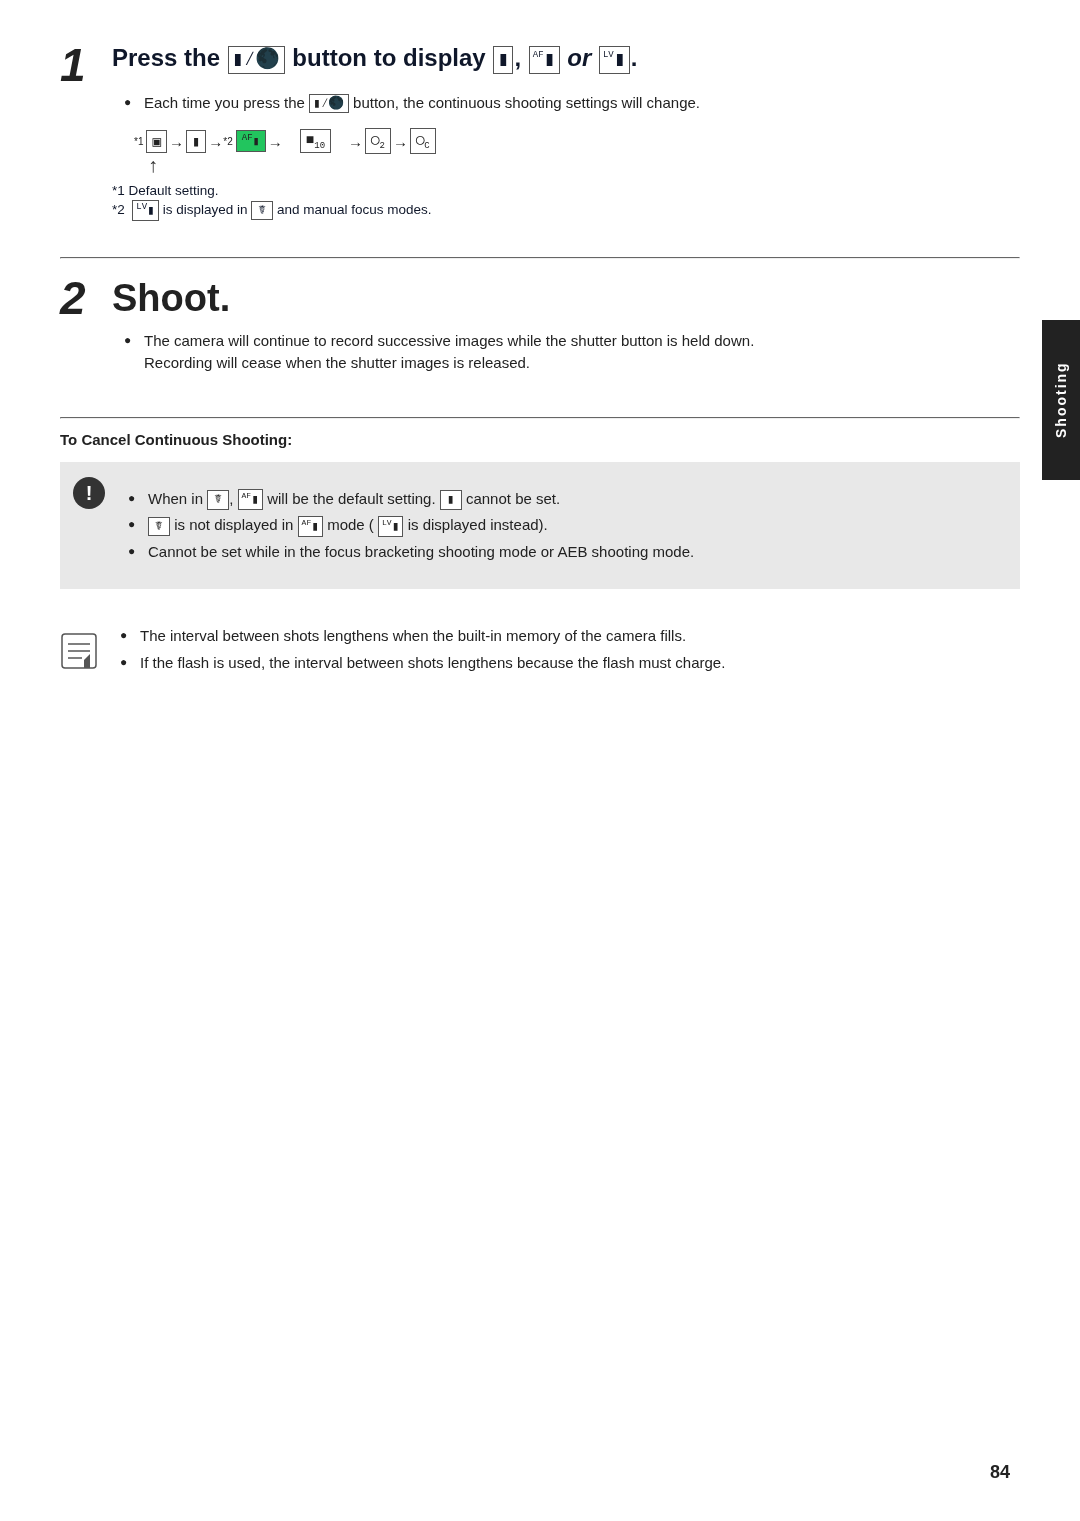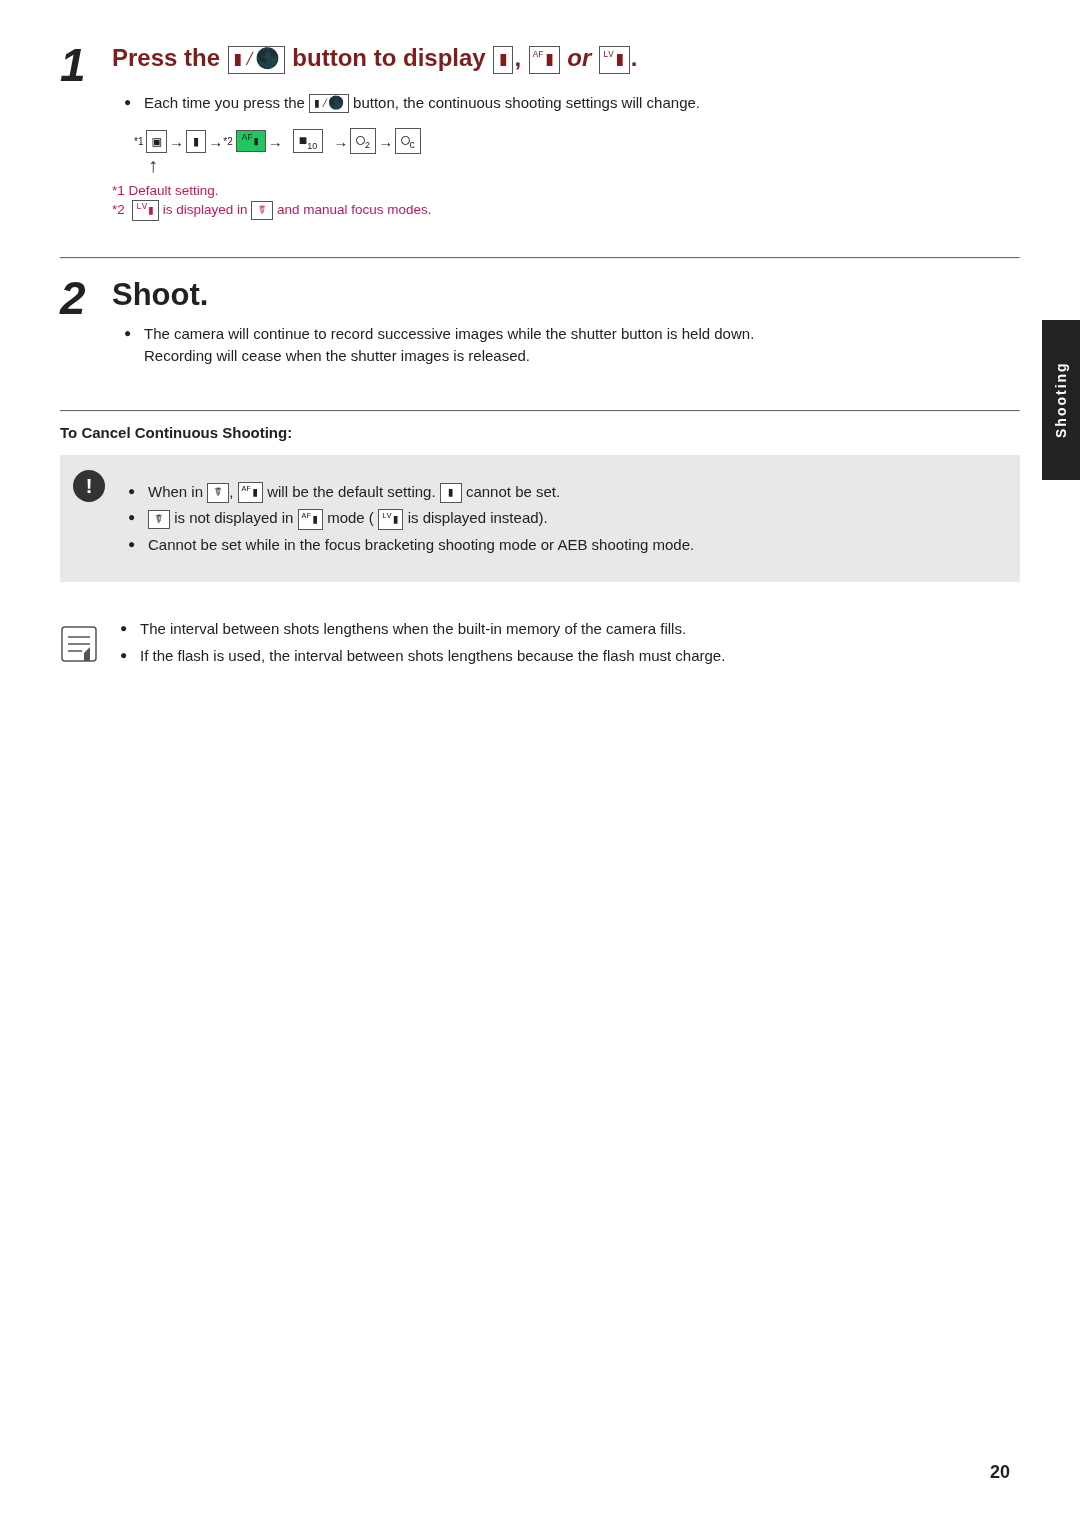--- a/index.html
+++ b/index.html
@@ -74,21 +74,21 @@
     }
 
     .step-content {
       flex: 1;
       padding-top: 6px;
     }
 
     .step-title {
       font-size: 24px;
       font-weight: bold;
-      color: #7f1d1d;
+      color: #0f172a;
       margin-bottom: 18px;
       line-height: 1.2;
     }
 
     .step-title .icon-inline {
       font-size: 20px;
       font-family: 'Courier New', monospace;
       background: #fff;
       border: 1.5px solid #555;
       padding: 1px 3px;
@@ -136,21 +136,21 @@
     }
 
     .flow-row {
       display: flex;
       align-items: center;
       position: relative;
     }
 
     .footnotes {
       font-size: 13.5px;
-      color: #be185d;
+      color: #0f172a;
       margin: 6px 0 0 0;
     }
 
     .footnotes p {
       margin-bottom: 2px;
     }
 
     
     .section-divider {
       border-top: 1.5px solid #666;
@@ -212,21 +212,21 @@
       font-size: 13px;
       display: inline-block;
       vertical-align: middle;
       background: #fff;
       line-height: 1.2;
       min-width: 22px;
       text-align: center;
     }
 
     .step2-title {
-      font-size: 31px;
+      font-size: 38px;
       font-weight: bold;
       color: #222;
     }
 
     .section1 {
       padding-bottom: 14px;
     }
 
     .section2 {
       padding-bottom: 10px;
@@ -265,21 +265,21 @@
         <div class="flow-wrapper">
           <div class="flow-row">
             <span class="superscript">*1</span>
             <span class="icon-box" style="border:1.5px solid #555; padding:2px 5px; font-family:'Courier New',monospace; font-size:14px; margin:0 2px; display:inline-block; background:#fff;">▣</span>
             <span class="arrow">→</span>
             <span class="icon-box" style="border:1.5px solid #555; padding:2px 5px; font-family:'Courier New',monospace; font-size:14px; margin:0 2px; display:inline-block; background:#fff;">▮</span>
             <span class="arrow">→</span>
             <span class="superscript">*2</span>
             <span class="icon-box" style="border:1.5px solid #555; padding:2px 5px; font-family:'Courier New',monospace; font-size:12px; margin:0 2px; display:inline-block; background:#22c55e;"><sup style="font-size:9px">AF</sup>▮</span>
             <span class="arrow">→</span>
-            <span class="icon-box" style="border:1.5px solid #555; padding:2px 5px; font-family:Liberation Sans, sans-serif; font-size:14px; margin:0 10px; display:inline-block; background:#fff;">■<sub style="font-size:9px">10</sub></span>
+            <span class="icon-box" style="border:1.5px solid #555; padding:2px 5px; font-family:Liberation Mono, monospace; font-size:14px; margin:0 17px; display:inline-block; background:#fff;">■<sub style="font-size:9px">10</sub></span>
             <span class="arrow">→</span>
             <span class="icon-box" style="border:1.5px solid #555; padding:2px 5px; font-family:'Courier New',monospace; font-size:14px; margin:0 2px; display:inline-block; background:#fff;">◯<sub style="font-size:9px">2</sub></span>
             <span class="arrow">→</span>
             <span class="icon-box" style="border:1.5px solid #555; padding:2px 5px; font-family:'Courier New',monospace; font-size:14px; margin:0 2px; display:inline-block; background:#fff;">◯<sub style="font-size:9px">C</sub></span>
           </div>
           <div style="margin-left:14px; font-size:20px; color:#333;">↑</div>
         </div>
 
         <div class="footnotes">
           <p>*1  Default setting.</p>
@@ -356,15 +356,15 @@
       </svg>
     </div>
     <div class="note-content">
       <ul class="bullet-list">
         <li>The interval between shots lengthens when the built-in memory of the camera fills.</li>
         <li>If the flash is used, the interval between shots lengthens because the flash must charge.</li>
       </ul>
     </div>
   </div>
 
-  <div class="page-number">20</div>
+  <div class="page-number">84</div>
 
 </div>
 
 </body></html>

